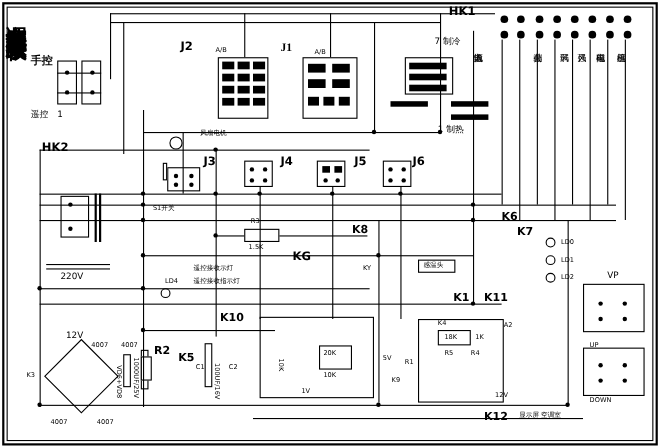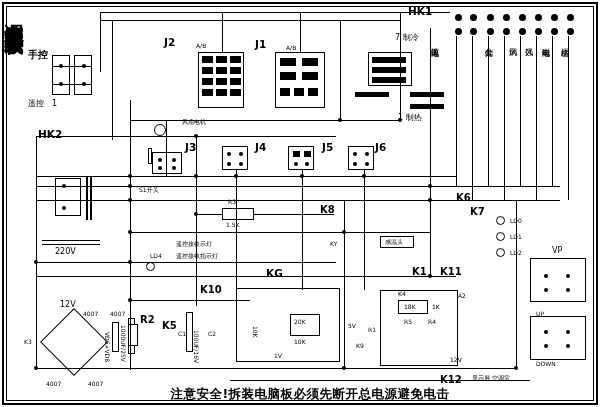--- a/index.html
+++ b/index.html
@@ -34,21 +34,20 @@
 </head>
 <body>
 
 <div id="stage">
 
   <div class="abs outer"></div>
   <div class="abs inner"></div>
 
   <div class="abs vtitle">空调电脑板故障演示实验线路板</div>
 
-  <div class="abs warn">注意安全!拆装电脑板必须先断开总电源避免电击</div>
 
   <div class="abs bigdot" style="left:455px;top:14px;"></div>
   <div class="abs bigdot" style="left:470px;top:14px;"></div>
   <div class="abs bigdot" style="left:487px;top:14px;"></div>
   <div class="abs bigdot" style="left:503px;top:14px;"></div>
   <div class="abs bigdot" style="left:519px;top:14px;"></div>
   <div class="abs bigdot" style="left:535px;top:14px;"></div>
   <div class="abs bigdot" style="left:551px;top:14px;"></div>
   <div class="abs bigdot" style="left:567px;top:14px;"></div>
 
@@ -116,21 +115,21 @@
   <div class="abs blk" style="left:202px;top:67px;width:11px;height:7px;"></div>
   <div class="abs blk" style="left:216px;top:67px;width:11px;height:7px;"></div>
   <div class="abs blk" style="left:230px;top:67px;width:11px;height:7px;"></div>
   <div class="abs blk" style="left:202px;top:78px;width:11px;height:7px;"></div>
   <div class="abs blk" style="left:216px;top:78px;width:11px;height:7px;"></div>
   <div class="abs blk" style="left:230px;top:78px;width:11px;height:7px;"></div>
   <div class="abs blk" style="left:202px;top:89px;width:11px;height:7px;"></div>
   <div class="abs blk" style="left:216px;top:89px;width:11px;height:7px;"></div>
   <div class="abs blk" style="left:230px;top:89px;width:11px;height:7px;"></div>
 
-  <div class="abs lblb10" style="left:255px;top:38px;">J1</div>
+  <div class="abs lblb10" style="left:255px;top:38px;font-family:Liberation Serif, serif;">J1</div>
   <div class="abs lbl6" style="left:286px;top:44px;">A/B</div>
   <div class="abs box" style="left:275px;top:52px;width:50px;height:56px;"></div>
   <div class="abs blk" style="left:280px;top:58px;width:16px;height:8px;"></div>
   <div class="abs blk" style="left:302px;top:58px;width:16px;height:8px;"></div>
   <div class="abs blk" style="left:280px;top:72px;width:16px;height:8px;"></div>
   <div class="abs blk" style="left:302px;top:72px;width:16px;height:8px;"></div>
   <div class="abs blk" style="left:280px;top:88px;width:10px;height:8px;"></div>
   <div class="abs blk" style="left:294px;top:88px;width:10px;height:8px;"></div>
   <div class="abs blk" style="left:308px;top:88px;width:10px;height:8px;"></div>
 
@@ -189,21 +188,21 @@
   <div class="abs lbl6" style="left:510px;top:249px;">LD2</div>
 
   <div class="abs box" style="left:222px;top:208px;width:32px;height:12px;"></div>
   <div class="abs lbl6" style="left:228px;top:198px;">R3</div>
   <div class="abs lbl6" style="left:226px;top:221px;">1.5K</div>
   <div class="abs h" style="left:196px;top:214px;width:26px;"></div>
   <div class="abs h" style="left:254px;top:214px;width:80px;"></div>
   <div class="abs dot4" style="left:194px;top:212px;"></div>
 
   <div class="abs lblb" style="left:320px;top:204px;">K8</div>
-  <div class="abs lblb10" style="left:266px;top:227px;margin-top:40px;">KG</div>
+  <div class="abs lblb10" style="left:266px;top:227px;">KG</div>
   <div class="abs lbl6" style="left:176px;top:240px;writing-mode:horizontal-tb;">遥控接收示灯</div>
   <div class="abs lbl6" style="left:176px;top:252px;">遥控接收指示灯</div>
   <div class="abs lbl6" style="left:150px;top:252px;">LD4</div>
   <div class="abs ledring" style="left:146px;top:262px;"></div>
 
   <div class="abs box" style="left:380px;top:236px;width:34px;height:12px;"></div>
   <div class="abs lbl6" style="left:385px;top:238px;">感温头</div>
 
   <div class="abs lblb" style="left:200px;top:284px;">K10</div>
   <div class="abs lblb" style="left:140px;top:314px;">R2</div>

